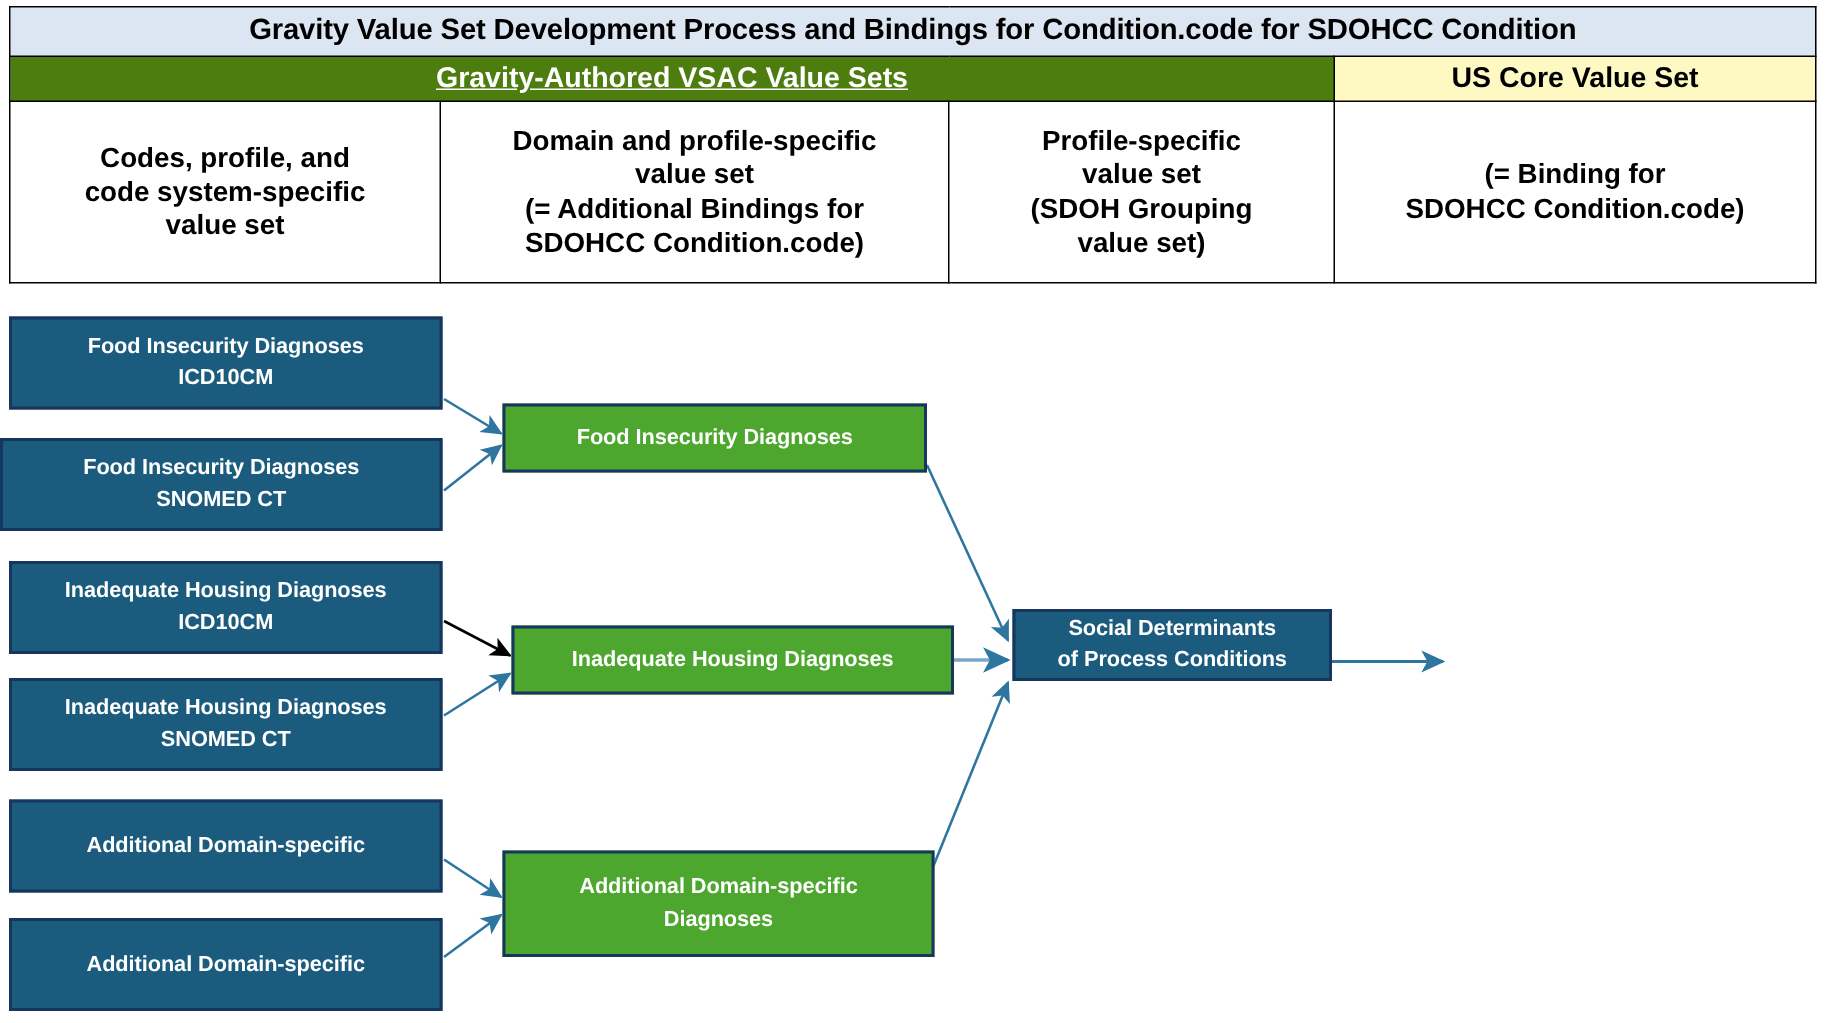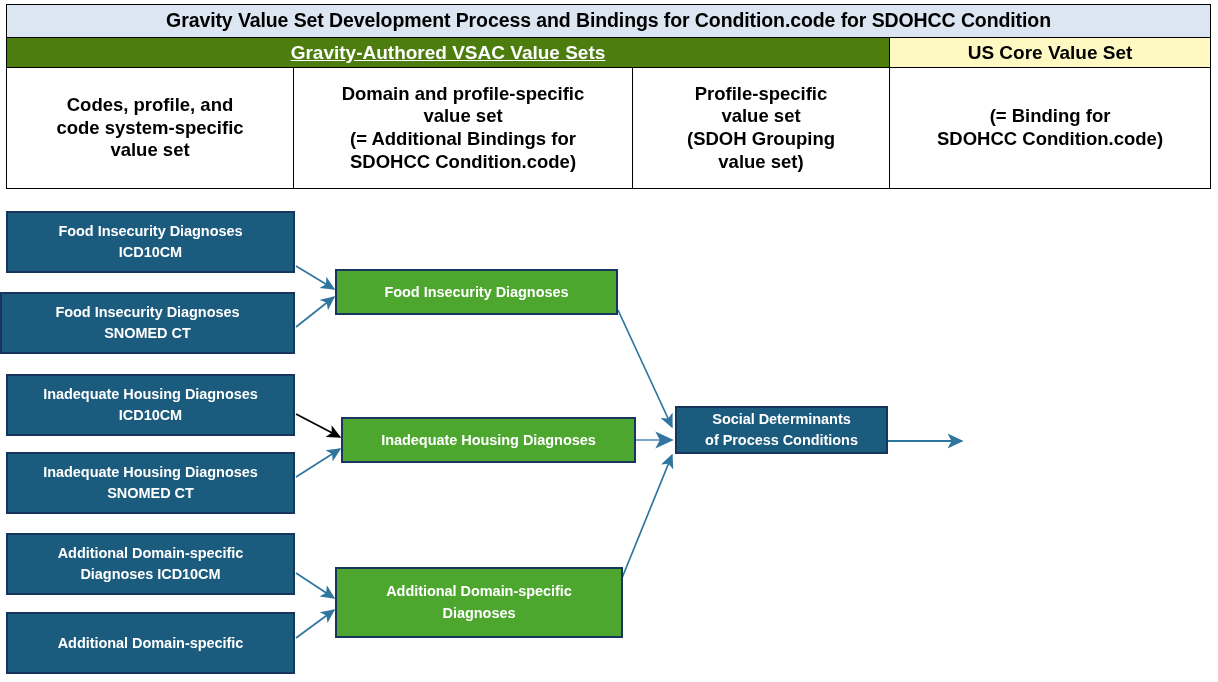--- a/index.html
+++ b/index.html
@@ -195,21 +195,20 @@
   <div class="node blue" style="left:6px; top:452px; width:289px; height:62px;">
     <span>
       <span class="lbl">Inadequate Housing Diagnoses</span>
       <span class="lbl">SNOMED CT</span>
     </span>
   </div>
 
   <div class="node blue" style="left:6px; top:533px; width:289px; height:62px;">
     <span>
       <span class="lbl">Additional Domain-specific</span>
-      <span class="lbl">Diagnoses ICD10CM</span>
     </span>
   </div>
 
   <div class="node blue" style="left:6px; top:612px; width:289px; height:62px;">
     <span>
       <span class="lbl">Additional Domain-specific</span>
     </span>
   </div>
 
   <div class="node green" style="left:335px; top:269px; width:283px; height:46px;">

